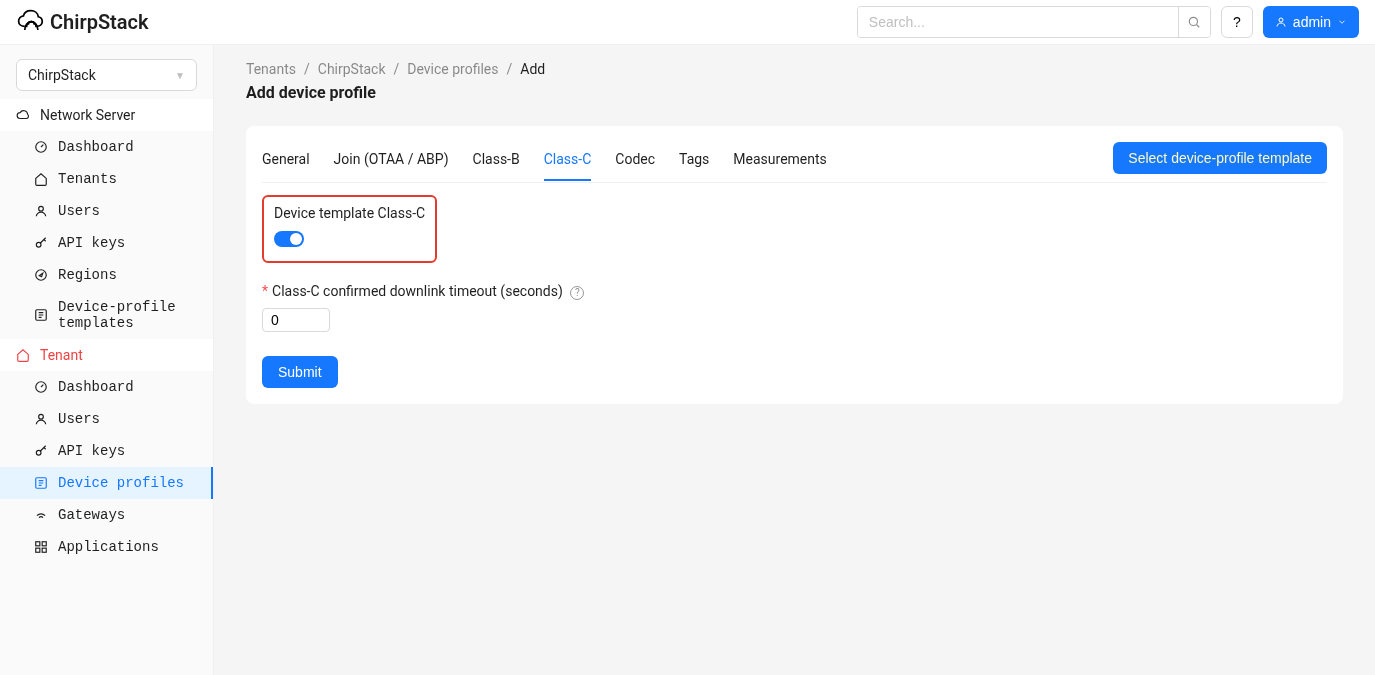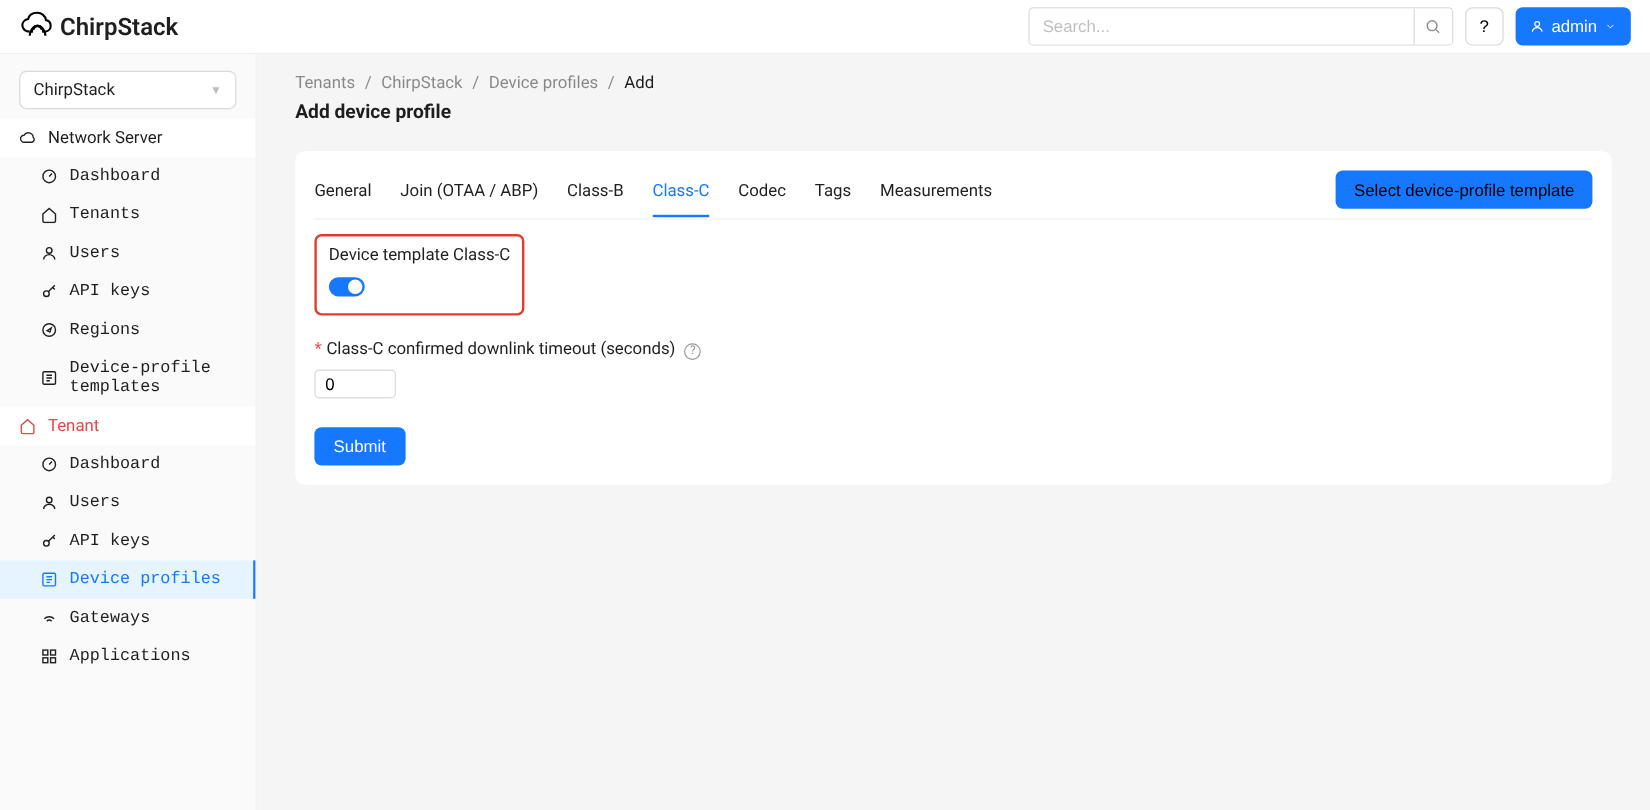--- a/index.html
+++ b/index.html
@@ -173,21 +173,21 @@
 }
 .tab.active {
   color: #1677ff;
   border-bottom-color: #1677ff;
 }
 .tpl-btn {
   margin-left: auto;
   height: 32px;
   padding: 0 15px;
   background: #1677ff;
-  color: #000000;
+  color: #fef9c3;
   border: none;
   border-radius: 6px;
   cursor: pointer;
   font-size: 14px;
   margin-bottom: 8px;
 }
 .form-body { padding-top: 12px; }
 .highlight-box {
   border: 2px solid #e33b2e;
   border-radius: 6px;

